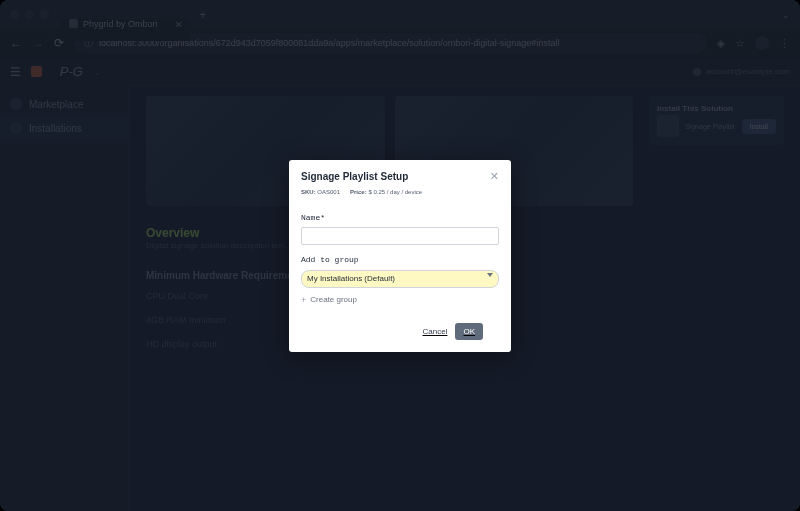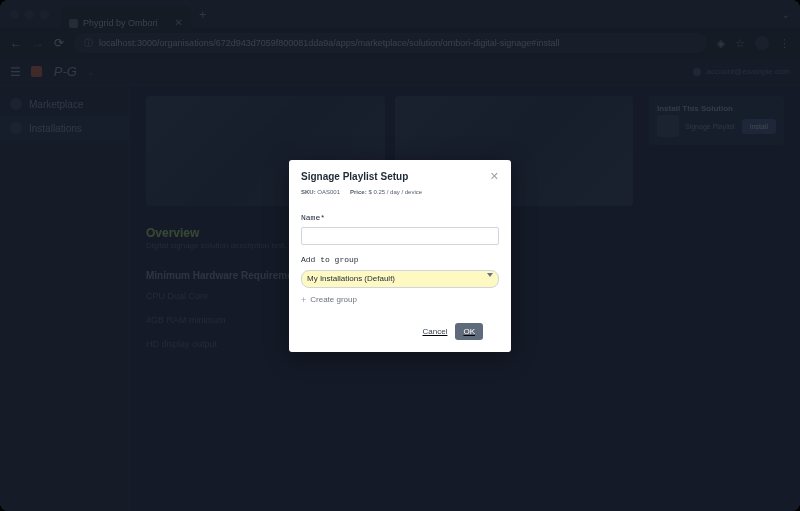--- a/index.html
+++ b/index.html
@@ -4,37 +4,37 @@
   <style>
     * { margin: 0; padding: 0; box-sizing: border-box; font-family: -apple-system, BlinkMacSystemFont, "Segoe UI", Helvetica, Arial, sans-serif; }
     body { width: 800px; height: 511px; overflow: hidden; background: #000; border-radius: 8px; position: relative; }
     
     .window-frame { width: 100%; height: 100%; background: #1f242b; display: flex; flex-direction: column; border-radius: 8px; overflow: hidden; }
     
     .titlebar { height: 28px; background: #2a2e37; display: flex; align-items: center; padding: 0 10px; }
     .traffic-lights { display: flex; gap: 6px; }
     .tl { width: 9px; height: 9px; border-radius: 50%; background: #3b404a; }
     .tab-strip { display: flex; align-items: center; margin-left: 12px; }
-    .browser-tab { height: 22px; background: #1f242b; border-radius: 6px 6px 0 0; display: flex; align-items: flex-end; padding: 0 8px; font-size: 9px; color: #c9cdd3; gap: 5px; min-width: 130px; position: relative; top: 3px;}
+    .browser-tab { height: 22px; background: #1f242b; border-radius: 6px 6px 0 0; display: flex; align-items: flex-start; padding: 0 8px; font-size: 9px; color: #c9cdd3; gap: 5px; min-width: 130px; position: relative; top: 16px;}
     .browser-tab .fav { width: 9px; height: 9px; background: #6b7280; border-radius: 2px; }
     .browser-tab .close { margin-left: auto; color: #9ba0a8; font-size: 10px;}
     .new-tab { color: #9ba0a8; font-size: 13px; margin-left: 8px; }
     .window-min { margin-left: auto; color: #9ba0a8; font-size: 10px; }
     
     .url-bar { height: 30px; background: #1f242b; display: flex; align-items: center; padding: 0 10px; gap: 10px; }
     .nav-arrows { display: flex; gap: 10px; color: #6b7280; font-size: 12px; }
     .nav-arrows .enabled { color: #c9cdd3; }
     .url-pill { flex: 1; background: #2f343d; border-radius: 12px; height: 20px; display: flex; align-items: center; padding: 0 10px; font-size: 9px; color: #c9cdd3; gap: 6px; }
     .url-pill .secure { color: #9ba0a8; font-size: 9px; }
     .url-right { display: flex; gap: 10px; color: #9ba0a8; font-size: 11px; align-items: center;}
     .url-right .circ { width: 14px; height: 14px; border-radius: 50%; background: #3b404a; }
     
     .app-header { height: 28px; background: #21293a; display: flex; align-items: center; padding: 0 10px; gap: 10px; border-bottom: 1px solid #2a3345;}
     .hamburger { color: #aab2c0; font-size: 12px; }
-    .app-logo { display: flex; align-items: center; gap: 12px; font-size: 13px; color: #aab2c0; font-style: italic;}
+    .app-logo { display: flex; align-items: center; gap: 18px; font-size: 13px; color: #aab2c0; font-style: italic;}
     .app-logo .sq { width: 11px; height: 11px; background: #e56a3e; border-radius: 2px; }
     .crumb-sep { color: #4e586e; font-size: 10px;}
     .user-menu { margin-left: auto; font-size: 8px; color: #6b788e; display: flex; align-items: center; gap:5px;}
     .user-dot { width:8px; height:8px; border-radius:50%; background:#4e586e;}
     
     .app-body { flex: 1; display: flex; background: #1c2332; }
     .sidebar { width: 130px; background: #21293a; border-right: 1px solid #2a3345; padding-top: 6px;}
     .side-item { display: flex; align-items: center; gap: 7px; padding: 6px 10px; font-size: 10px; color: #98a3b8; }
     .side-item.active { background: #2a3345; }
     .side-item .dot { width: 12px; height: 12px; border-radius: 50%; background: #3b475e; }

